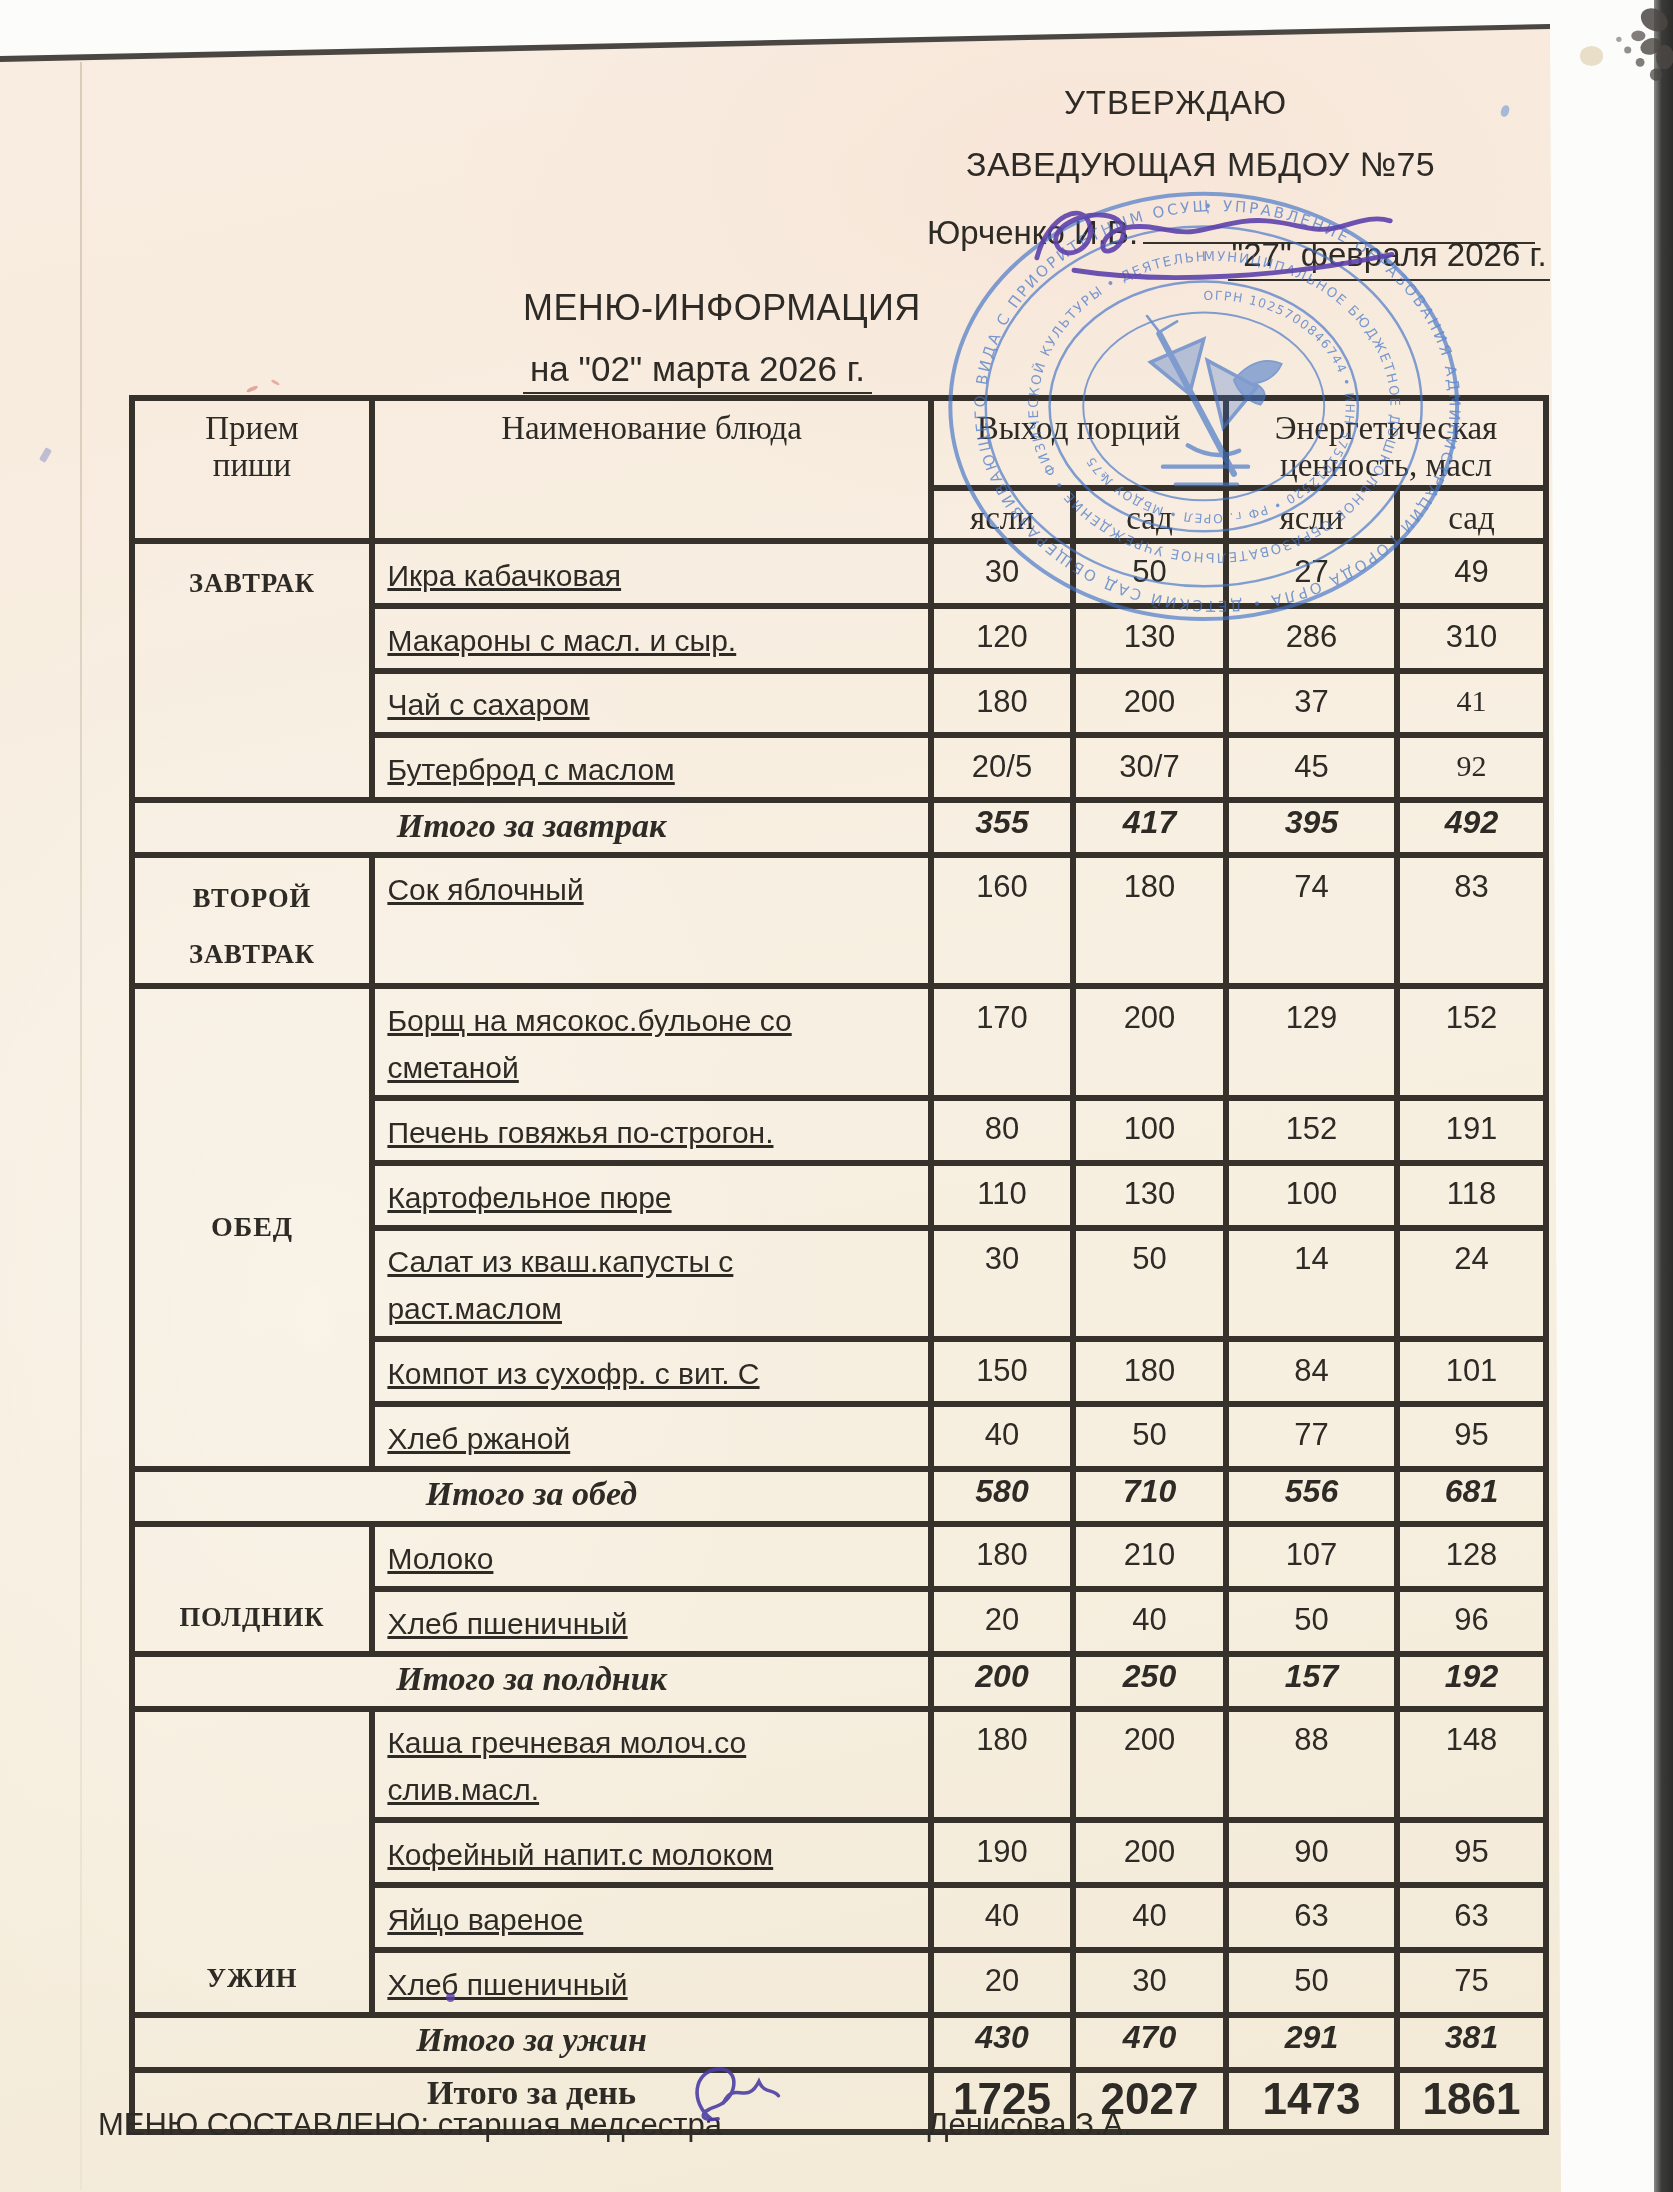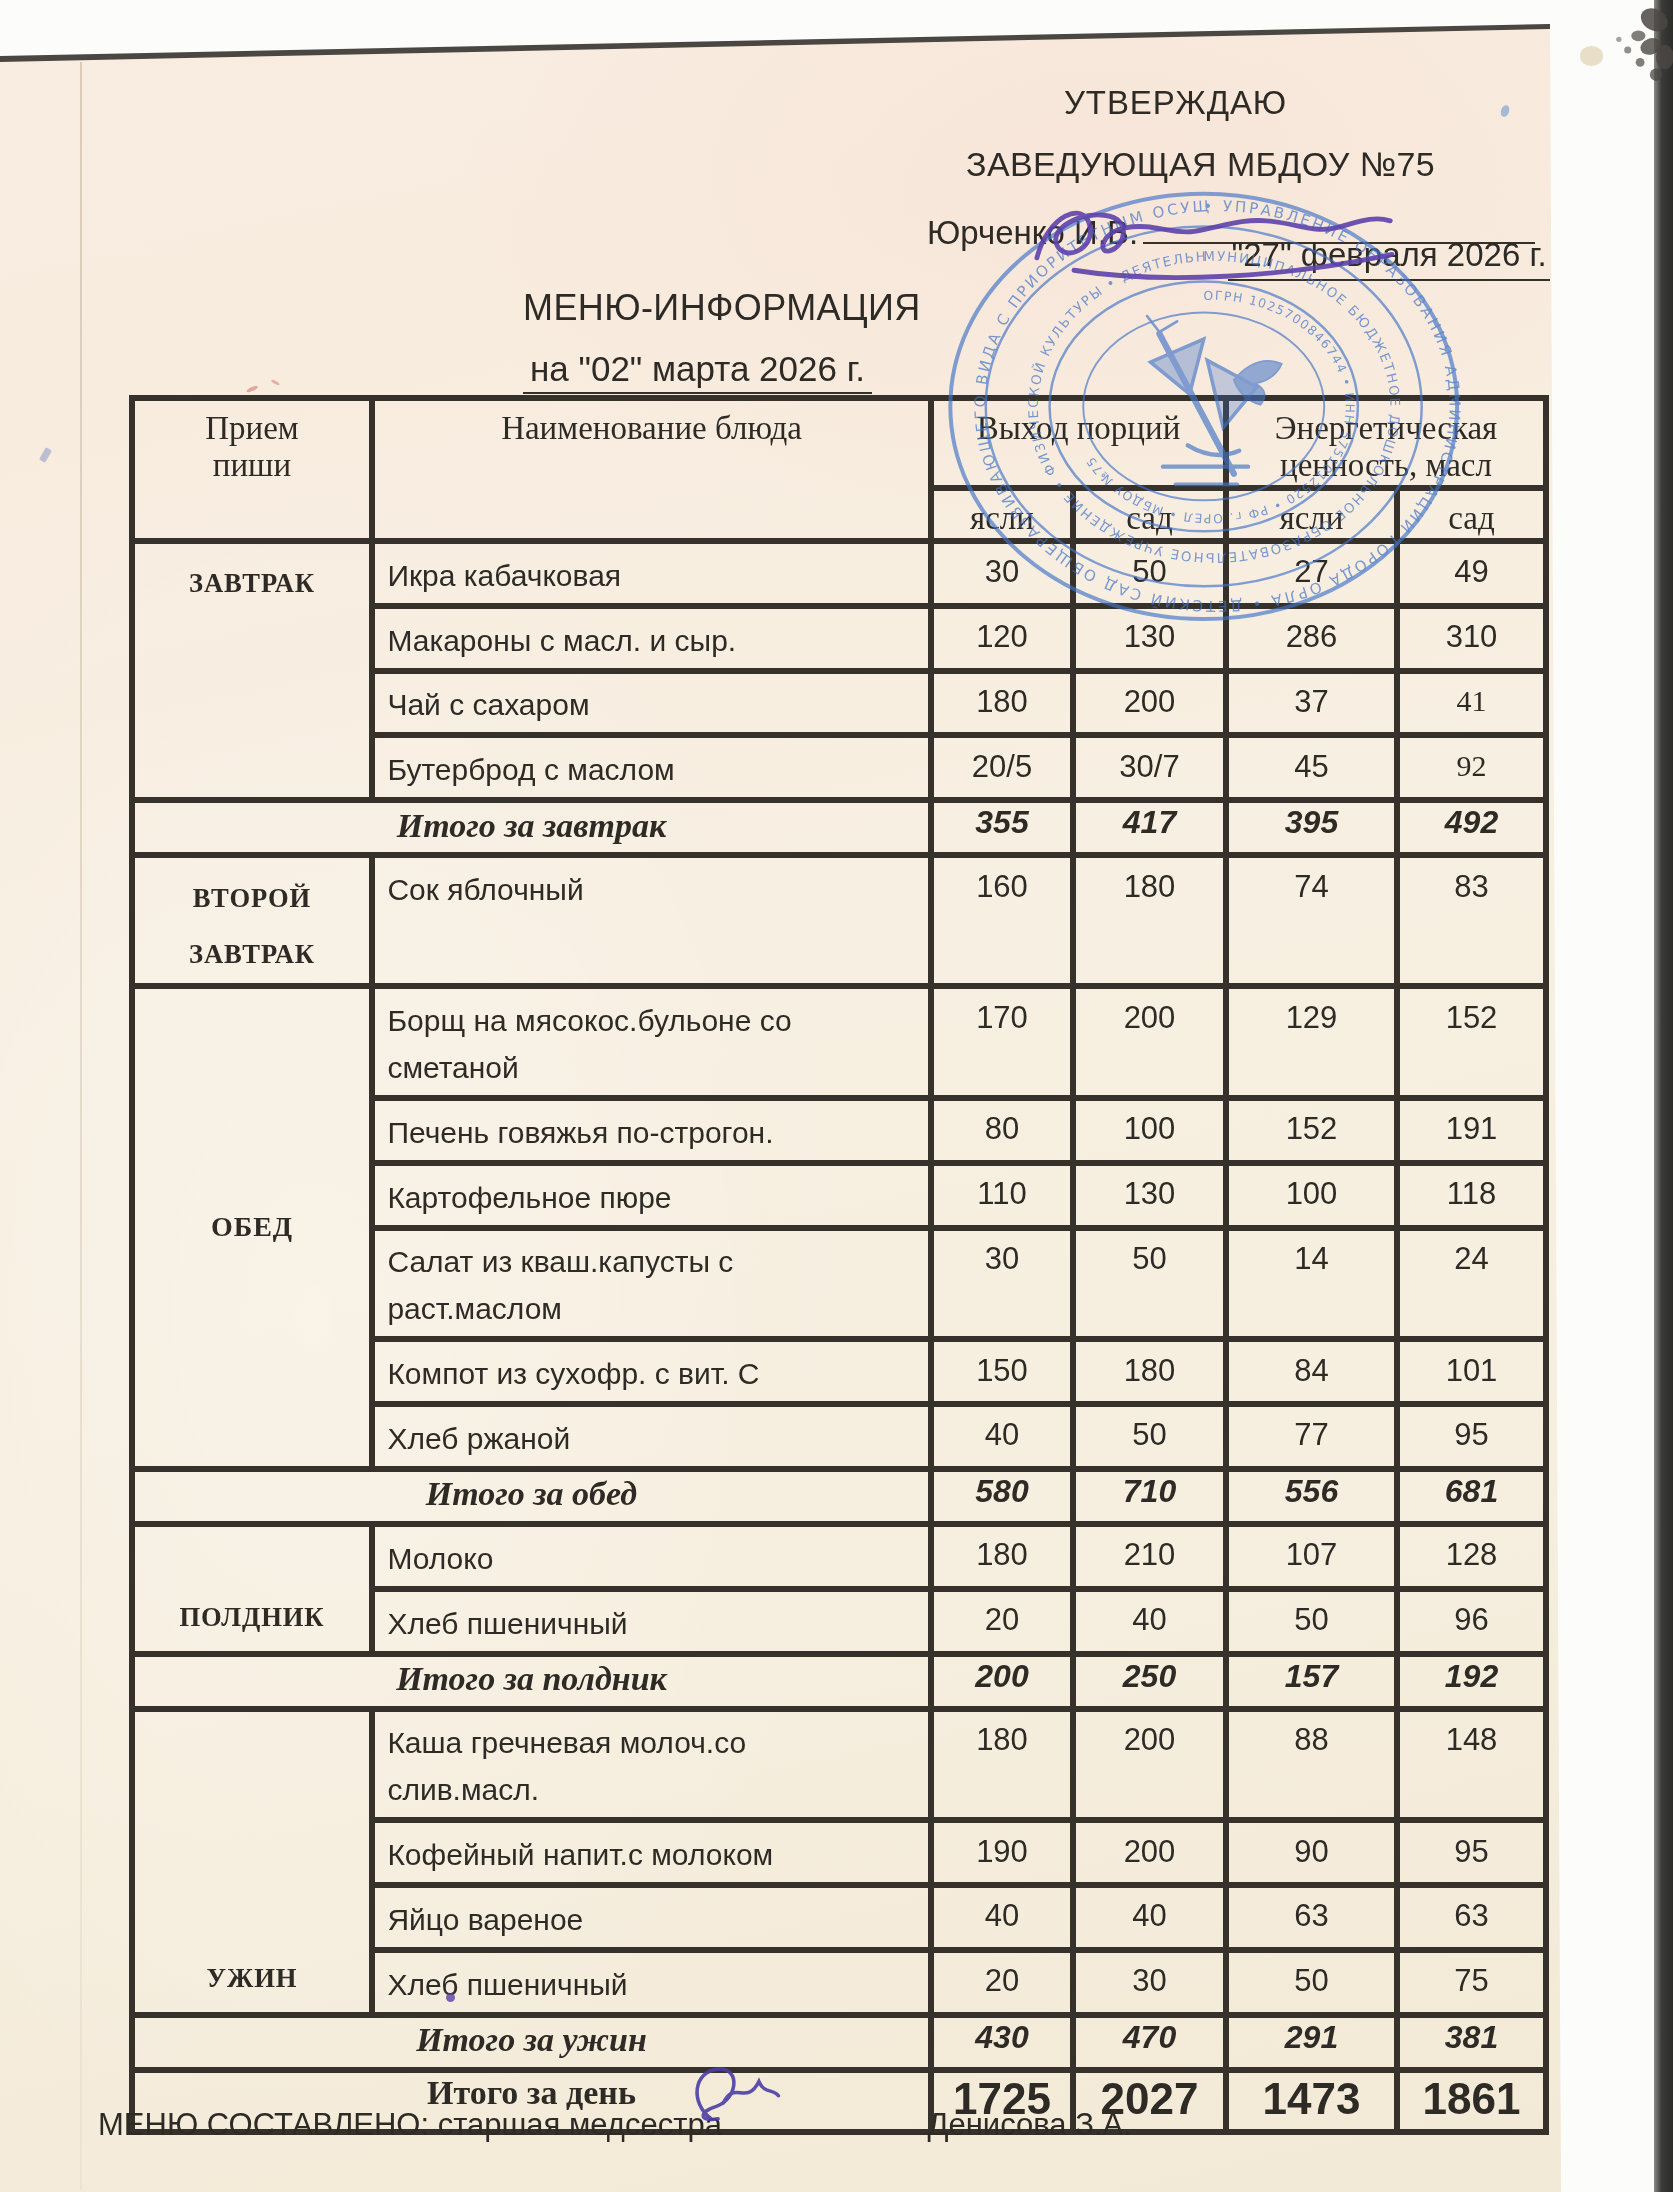--- a/index.html
+++ b/index.html
@@ -44,21 +44,21 @@
   table.menu td,table.menu th{border:6.2px solid #36322b;vertical-align:top;overflow:hidden;}
   th{font-family:"Liberation Serif","DejaVu Serif",serif;font-weight:normal;
     font-size:33px;white-space:pre-line;padding-top:8.9px;}
   tr.h1{height:74px;} tr.h2{height:51px;}
   tr.rs{height:51px;} tr.rd{height:99px;} tr.rt{height:55px;} tr.rg{height:62px;}
   td.meal{font-family:"Liberation Serif","DejaVu Serif",serif;font-weight:bold;
     font-size:26.6px;text-align:center;letter-spacing:0.9px;white-space:pre-line;
     padding-top:12.4px;line-height:2.1;}
   td.meal.mid{vertical-align:middle;padding-top:0;font-size:28px;}
   td.meal.bot{vertical-align:bottom;padding-bottom:14px;font-size:26.6px;line-height:1.4;}
-  td.dish{font-size:30px;padding:8.9px 5.3px 3.5px 12.4px;line-height:1.55;white-space:pre-line;}
+  td.dish{font-size:30px;padding:8.9px 5.3px 3.5px 12.4px;line-height:1.55;white-space:pre-line;text-decoration:underline;}
   td.num{font-size:31px;text-align:center;padding-top:10.6px;}
   td.serif-num{font-family:"Liberation Serif","DejaVu Serif",serif;font-size:30px;}
   td.tl{font-family:"Liberation Serif","DejaVu Serif",serif;font-weight:bold;font-style:italic;
     font-size:34px;text-align:center;vertical-align:middle;padding:3.5px 0;white-space:pre-line;}
   td.tn{font-weight:bold;font-style:italic;font-size:32px;text-align:center;vertical-align:middle;}
   td.gl{font-family:"Liberation Serif","DejaVu Serif",serif;font-weight:bold;
     font-size:34px;text-align:center;vertical-align:middle;white-space:pre-line;}
   td.gn{font-weight:bold;font-size:44px;text-align:center;vertical-align:middle;margin-top:24px;}
   
   .footer-line{position:absolute;left:98px;top:2103px;font-size:31px;}

